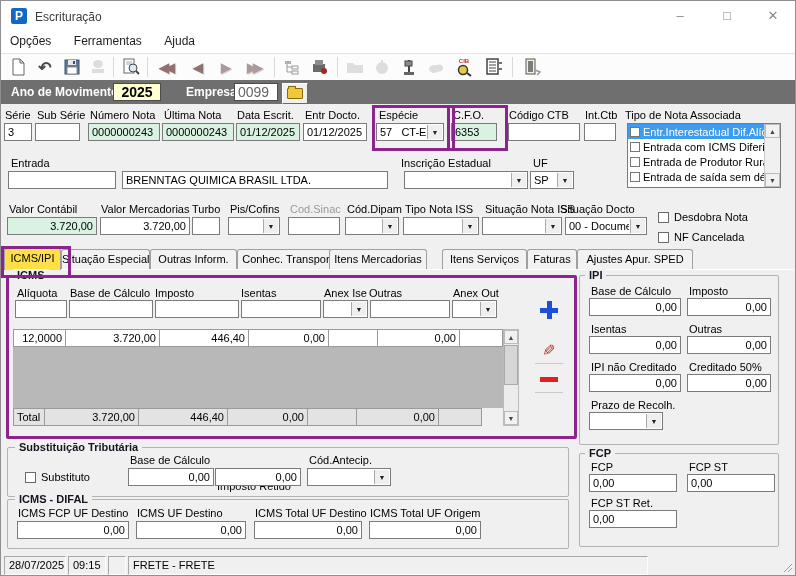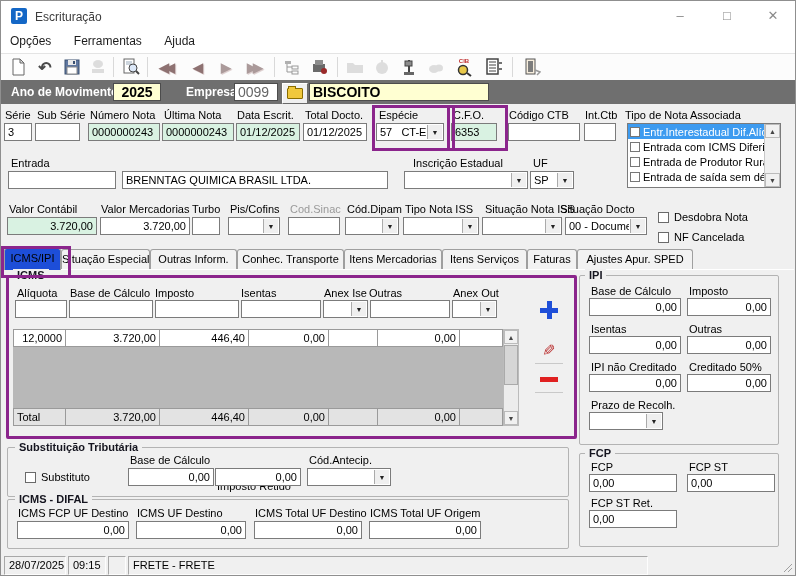--- a/index.html
+++ b/index.html
@@ -53,21 +53,21 @@
   .litem{height:15px;display:flex;align-items:center;font-size:11px;padding-left:2px;white-space:nowrap;overflow:hidden}
   .litem .lcb{width:10px;height:10px;border:1px solid #777;background:#fff;margin-right:3px;flex:none;box-sizing:border-box}
   .litem.sel{background:#3d9bf0;color:#fff}
   .lsb{position:absolute;top:0;right:0;bottom:0;width:15px;background:#f0f0f0;border-left:1px solid #c8c8c8}
   .sbtn{height:14px;font-size:7px;text-align:center;line-height:14px;color:#444;background:#f1f1f1;
         border:1px solid #bbb;box-sizing:border-box}
   .sbtn.bot{position:absolute;bottom:0;left:0;right:0}
   
   .tab{position:absolute;top:248px;height:20px;background:#f2f2f2;border:1px solid #9f9f9f;border-bottom:none;
        border-radius:3px 3px 0 0;font-size:11px;text-align:center;line-height:19px;box-sizing:border-box;white-space:nowrap;overflow:hidden}
-  .tab.active{top:247px;height:22px;background:#1d4ed8;z-index:2}
+  .tab.active{top:247px;height:22px;background:#fde047;z-index:2}
   .page{position:absolute;left:2px;top:268px;width:791px;height:281px;background:#f0f0f0;border-top:1px solid #fff}
   
   .grp{position:absolute;border:1px solid #b3b3b3;border-radius:2px}
   .gtitle{position:absolute;font-size:11px;font-weight:bold;color:#15151f;background:#f0f0f0;padding:0 4px;z-index:3;white-space:nowrap}
   .hl{position:absolute;border:3px solid #8b258c;z-index:4;pointer-events:none}
   .icmsbox{position:absolute;border:3px solid #8b258c;border-radius:2px}
   
   .grow{position:absolute;display:flex}
   .gcell{height:18px;box-sizing:border-box;border:1px solid #9a9a9a;border-left:none;font-size:11px;
          line-height:16px;padding:0 3px;background:#fff;text-align:right;overflow:hidden;white-space:nowrap}
@@ -228,28 +228,27 @@
   </div>
 
   <div class="headerbar"></div>
   <div class="hlabel" style="left:10px">Ano de Movimento</div>
   <input class="hfld yellowbg bold" style="left: 112px; width: 48px; text-align: center;" readonly="" value="2025">
   <div class="hlabel" style="left:185px">Empresa</div>
   <input class="hfld" style="left: 233px; width: 44px; color: rgb(102, 102, 102);" readonly="" value="0099">
   <div class="folder-btn" style="left:281px">
     <div class="folder-shape"></div>
   </div>
-  <input class="hfld yellowbg bold" style="left: 308px; width: 180px;" readonly="" value="BISCOITO">
 
   <div class="lbl" style="left:4px;top:108px">Série</div>
   <div class="lbl" style="left:36px;top:108px">Sub Série</div>
   <div class="lbl" style="left:89px;top:108px">Número Nota</div>
   <div class="lbl" style="left:163px;top:108px">Última Nota</div>
   <div class="lbl" style="left:236px;top:108px">Data Escrit.</div>
-  <div class="lbl" style="left:304px;top:108px">Total Docto.</div>
+  <div class="lbl" style="left:304px;top:108px">Entr Docto.</div>
   <div class="lbl" style="left:378px;top:108px">Espécie</div>
   <div class="lbl" style="left:452px;top:108px">C.F.O.</div>
   <div class="lbl" style="left:508px;top:108px">Código CTB</div>
   <div class="lbl" style="left:584px;top:108px">Int.Ctb</div>
   <div class="lbl" style="left:624px;top:108px">Tipo de Nota Associada</div>
 
   <input class="fld" style="left: 3px; top: 122px; width: 28px;" readonly="" value="3">
   <input class="fld" style="left: 34px; top: 122px; width: 45px;" readonly="" value="">
   <input class="fld green" style="left: 87px; top: 122px; width: 72px;" readonly="" value="0000000243">
   <input class="fld green" style="left: 161px; top: 122px; width: 72px;" readonly="" value="0000000243">
@@ -287,21 +286,21 @@
     </div>
     <div class="lsb">
       <div class="sbtn">▲</div>
       <div class="sbtn bot">▼</div>
     </div>
   </div>
 
   <div class="lbl" style="left:10px;top:156px">Entrada</div>
   <input class="fld" style="left: 7px; top: 170px; width: 108px;" readonly="" value="">
   <input class="fld yellowbg" style="left: 121px; top: 170px; width: 266px;" readonly="" value="BRENNTAG QUIMICA BRASIL LTDA.">
-  <div class="lbl" style="left:412px;top:156px">Inscrição Estadual</div>
+  <div class="lbl" style="left:400px;top:156px">Inscrição Estadual</div>
   <div class="combo" style="left:403px;top:170px;width:124px">
     <span class="cval"></span>
     <span class="cbtn">
         <span class="car">▼</span>
       </span>
   </div>
   <div class="lbl" style="left:532px;top:156px">UF</div>
   <div class="combo" style="left:529px;top:170px;width:44px">
     <span class="cval">SP</span>
     <span class="cbtn">
@@ -355,21 +354,21 @@
   </div>
   <span class="cbx" style="left:657px;top:211px"></span>
   <span class="cblbl" style="left:673px;top:210px">Desdobra Nota</span>
   <span class="cbx" style="left:657px;top:231px"></span>
   <span class="cblbl" style="left:673px;top:230px">NF Cancelada</span>
 
   <div class="tab active" style="left:3px;width:57px">ICMS/IPI</div>
   <div class="tab" style="left:60px;width:89px">Situação Especial</div>
   <div class="tab" style="left:149px;width:87px">Outras Inform.</div>
   <div class="tab" style="left:236px;width:107px">Conhec. Transporte</div>
-  <div class="tab" style="left:343px;width:98px">Itens Mercadorias</div>
+  <div class="tab" style="left:328px;width:98px">Itens Mercadorias</div>
   <div class="tab" style="left:441px;width:85px">Itens Serviços</div>
   <div class="tab" style="left:526px;width:50px">Faturas</div>
   <div class="tab" style="left:576px;width:116px">Ajustes Apur. SPED</div>
   <div class="hl" style="left:0px;top:245px;width:64px;height:26px"></div>
   <div class="page"></div>
 
   <div class="icmsbox" style="left:5px;top:274px;width:565px;height:158px"></div>
   <div class="gtitle" style="left:12px;top:268px">ICMS</div>
 
   <div class="lbl" style="left:16px;top:286px">Alíquota</div>
@@ -405,21 +404,21 @@
     <div class="gcell first" style="width:53px">12,0000</div>
     <div class="gcell" style="width:94px">3.720,00</div>
     <div class="gcell" style="width:89px">446,40</div>
     <div class="gcell" style="width:80px">0,00</div>
     <div class="gcell" style="width:49px"></div>
     <div class="gcell" style="width:82px">0,00</div>
     <div class="gcell" style="width:43px"></div>
   </div>
   <div class="gfill" style="left:12px;top:346px;width:490px;height:61px"></div>
   <div class="grow" style="left:12px;top:407px">
-    <div class="gcell first tot left" style="width:53px">Total</div>
+    <div class="gcell first tot left" style="width:32px">Total</div>
     <div class="gcell tot" style="width:94px">3.720,00</div>
     <div class="gcell tot" style="width:89px">446,40</div>
     <div class="gcell tot" style="width:80px">0,00</div>
     <div class="gcell tot" style="width:49px"></div>
     <div class="gcell tot" style="width:82px">0,00</div>
     <div class="gcell tot" style="width:43px"></div>
   </div>
   <div class="vsb" style="left:502px;top:328px;height:97px">
     <div class="sbtn">▲</div>
     <div class="vthumb" style="top:15px;height:40px"></div>

